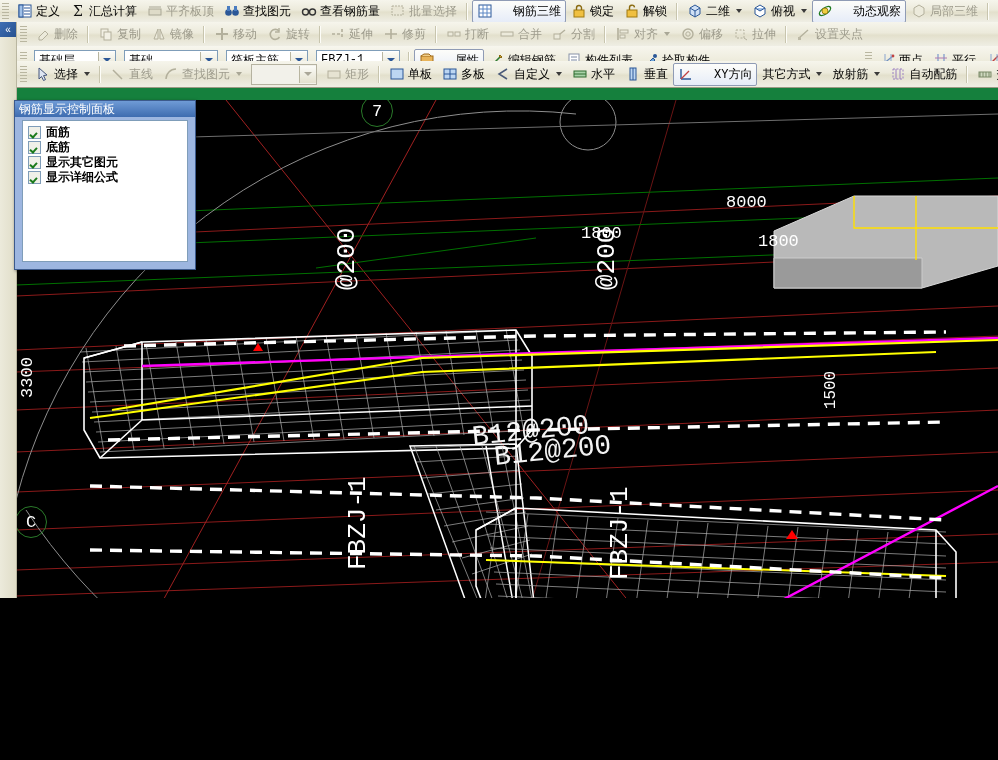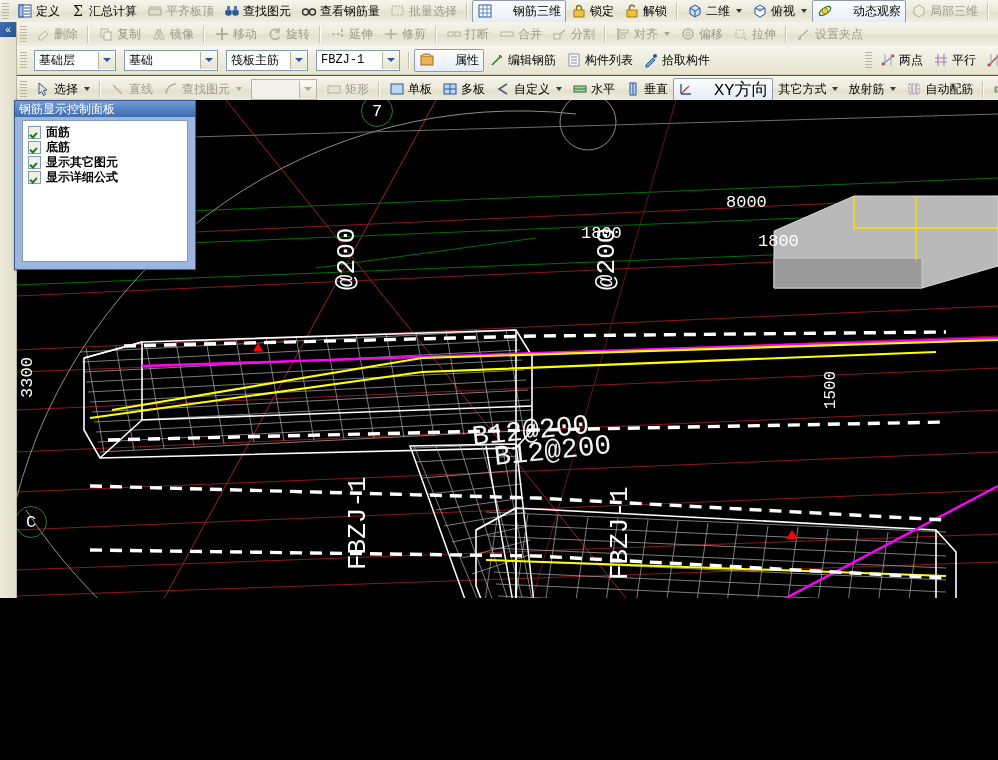--- a/index.html
+++ b/index.html
@@ -1,28 +1,28 @@
 <!DOCTYPE html>
 <html><head>
 <meta charset="utf-8">
 <title>GGJ Rebar 3D</title>
 <style>
   html,body{margin:0;padding:0;background:#000;}
   body{width:998px;height:760px;overflow:hidden;
        font-family:"Liberation Sans","DejaVu Sans",sans-serif;font-size:12px;}
-  .app{position:relative;width:998px;height:598px;background:#be185d;overflow:hidden;}
+  .app{position:relative;width:998px;height:598px;background:#15803d;overflow:hidden;}
 
   
   .tb{position:absolute;left:0;width:998px;height:24px;
       background:linear-gradient(to bottom,#f6f5ec 0%,#eceadb 45%,#e3e0cc 55%,#efeee4 100%);
       border-bottom:1px solid #d3cfb8;display:flex;align-items:center;white-space:nowrap;overflow:hidden;}
   .tb.r1{top:0;height:22px;}
   .tb.r2{top:22px;height:24px;}
   .tb.r3{top:46px;height:28px;background:linear-gradient(to bottom,#f7f6ee 0%,#eeecdd 50%,#e6e3d0 100%);}
-  .tb.r4{top:76px;height:26px;border-bottom:1px solid #9c9a84;}
+  .tb.r4{top:61px;height:26px;border-bottom:1px solid #9c9a84;}
 
   .grip{width:7px;height:17px;margin:0 3px 0 2px;flex:none;
         background-image:repeating-linear-gradient(to bottom,#b9b6a0 0 1px,transparent 1px 3px);}
   .sep{width:1px;height:17px;background:#c8c5ae;border-right:1px solid #fdfdf8;margin:0 4px;flex:none;}
 
   .ti{display:inline-flex;align-items:center;gap:3px;padding:1px 4px;height:19px;
       color:#000;cursor:default;border:1px solid transparent;border-radius:2px;flex:none;}
   .ti.dis{color:#9d9b8c;}
   .ti.act{border:1px solid #8f9bb5;background:linear-gradient(to bottom,#fdfdfa,#e6ecf8);gap:20px;}
   .ti .lbl{font-size:12px;letter-spacing:0;}
@@ -548,21 +548,21 @@
         </span>
       <span class="lbl">垂直</span>
     </div>
     <div class="ti act">
       <span class="ic">
           <svg width="16" height="16" viewBox="0 0 16 16">
             <path d="M3 13V3M3 13h10" stroke="#2b5797" stroke-width="1.4"></path>
             <path d="M3 13l8-8" stroke="#c04040" stroke-width="1.2"></path>
           </svg>
         </span>
-      <span class="lbl" style="font-family:'Liberation Mono',monospace;font-size:17px">XY方向</span>
+      <span class="lbl" style="font-family:'Liberation Mono',monospace;font-size:12px">XY方向</span>
     </div>
     <div class="ti">
       <span class="lbl">其它方式</span>
       <span class="caret"></span>
     </div>
     <div class="ti">
       <span class="lbl">放射筋</span>
       <span class="caret"></span>
     </div>
     <div class="ti">

